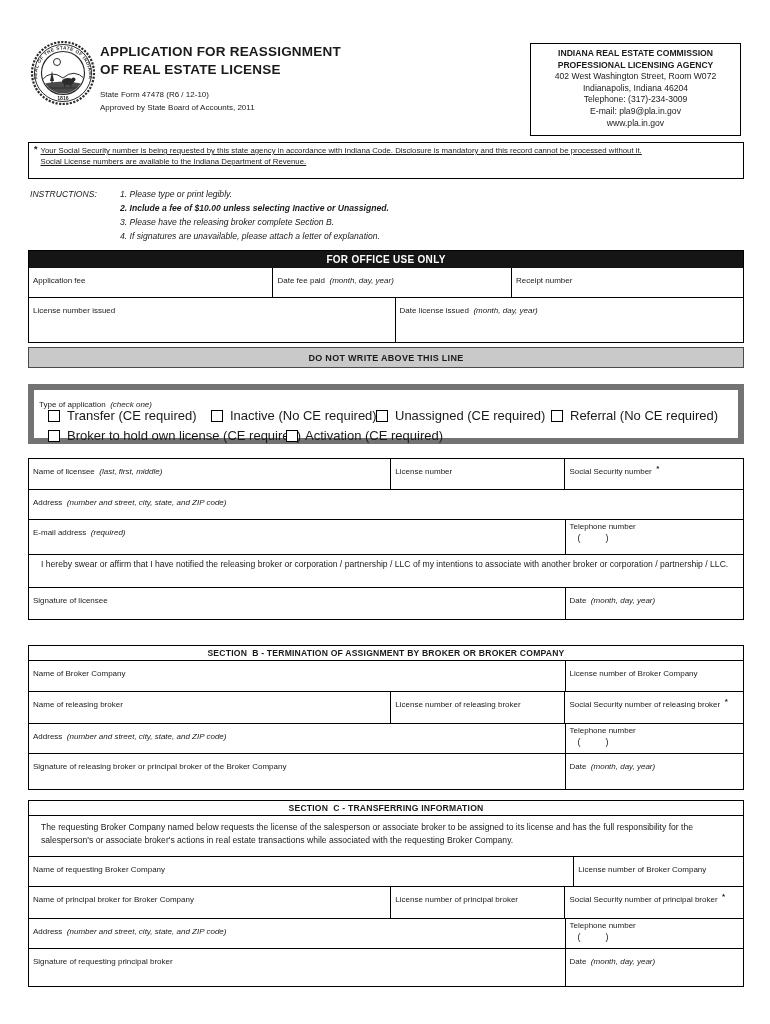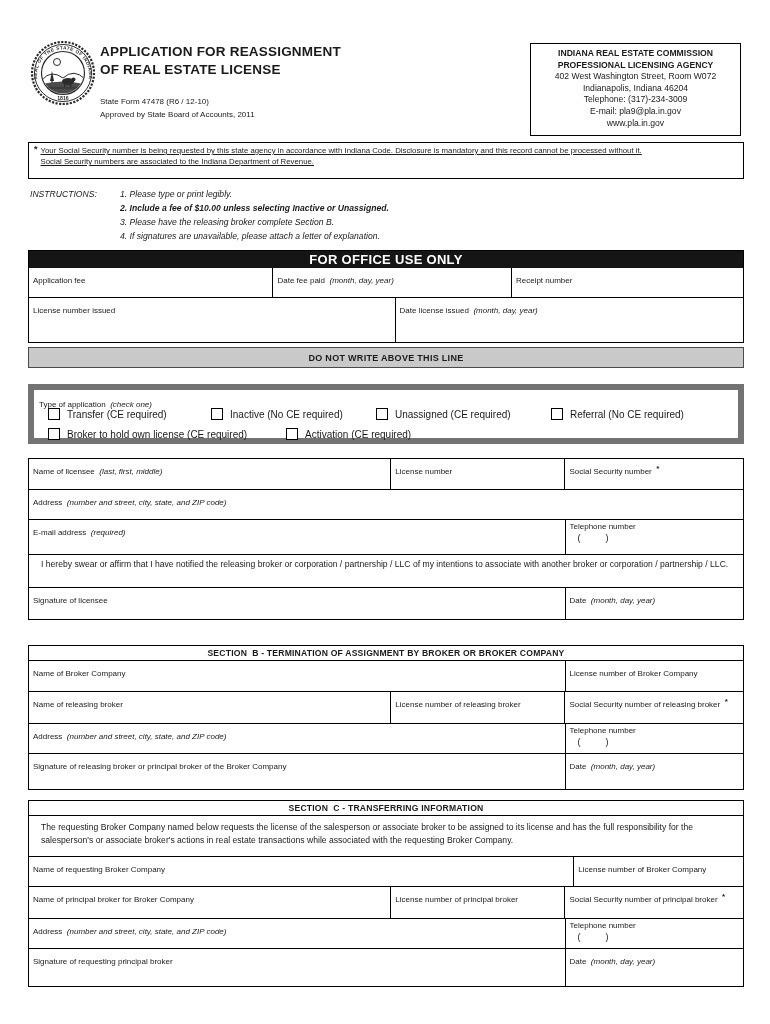--- a/index.html
+++ b/index.html
@@ -4,39 +4,39 @@
 <style>
   * { margin:0; padding:0; box-sizing:border-box; }
   html,body { background:#fff; }
   body { font-family:"Liberation Sans", sans-serif; color:#1a1a1a; }
   .page { position:relative; width:770px; height:1024px; background:#fff; margin:0 auto; overflow:hidden; }
 
   
   .seal { position:absolute; left:30px; top:40px; width:66px; height:66px; }
   .title-block { position:absolute; left:100px; top:43px; width:420px; }
   .title-line { font-size:13.5px; font-weight:bold; line-height:18px; letter-spacing:.2px; }
-  .form-meta { font-size:8px; line-height:13px; margin-top:16px; }
+  .form-meta { font-size:8px; line-height:13px; margin-top:9px; }
   .agency-box { position:absolute; left:530px; top:43px; width:211px; height:93px; border:1px solid #000; text-align:center; padding-top:4px; }
   .agency-box div { font-size:8.6px; line-height:11.6px; }
   .agency-box .b { font-weight:bold; }
 
   
   .ssn-note { position:absolute; left:28px; top:142px; width:716px; height:37px; border:1px solid #000; padding:2px 6px 0 5px; display:flex; }
   .ssn-note .star { font-weight:bold; font-size:9px; margin-right:3px; position:relative; top:-1px; }
   .ssn-note .txt div { font-size:7.8px; line-height:11px;text-decoration:underline; }
 
   
   .instructions { position:absolute; left:30px; top:187px; display:flex; font-style:italic; }
   .instructions .ilabel { width:90px; font-size:8.6px; line-height:14px; }
   .instructions .iitems div { font-size:8.6px; line-height:14px; }
   .instructions .iitems .bold { font-weight:bold; }
 
   
   .ftable { position:absolute; left:28px; width:716px; border:1px solid #000; background:#fff; }
-  .black-bar { height:17px; background:#151515; color:#fff; display:flex; align-items:center; justify-content:center; font-size:13px; font-weight:bold; letter-spacing:.3px; }
+  .black-bar { height:17px; background:#151515; color:#fff; display:flex; align-items:center; justify-content:center; font-size:10px; font-weight:bold; letter-spacing:.3px; }
   .sec-head { height:15px; display:flex; align-items:center; justify-content:center; font-size:8.6px; font-weight:bold; border-bottom:1px solid #000; letter-spacing:.2px; white-space:pre; }
   .row { display:flex; }
   .row + .row { border-top:1px solid #000; }
   .black-bar + .row { border-top:none; }
   .cell { padding:1px 4px; }
   .cell + .cell { border-left:1px solid #000; }
   .lbl { font-size:8px; line-height:11px; }
   .hint { font-style:italic; }
   .sup { font-weight:bold; font-size:8px; position:relative; top:-3px; }
   .parens { font-size:9px; white-space:pre; padding-left:8px; line-height:13px; }
@@ -47,21 +47,21 @@
   .w75 { width:75%; }
 
   
   .dnw { position:absolute; left:28px; top:347px; width:716px; height:21px; background:#c9c9c9; border:1px solid #4a4a4a; display:flex; align-items:center; justify-content:center; font-size:9px; font-weight:bold; letter-spacing:.3px; }
 
   
   .apptype { position:absolute; left:28px; top:384px; width:716px; height:60px; border:6px solid #737373; }
   .apptype .tlabel { position:absolute; left:5px; top:3px; }
   .chk { position:absolute; display:flex; align-items:center; }
   .chk .box { width:12px; height:12px; border:1px solid #000; background:#fff; flex:none; }
-  .chk .clabel { font-size:10px; margin-left:7px; white-space:nowrap; }
+  .chk .clabel { font-size:13px; margin-left:7px; white-space:nowrap; }
 </style>
 </head>
 <body>
 
 <div class="page">
 
   <svg class="seal" viewBox="0 0 66 66">
     <circle cx="33" cy="33" r="31" fill="none" stroke="#2b2b2b" stroke-width="2.2" stroke-dasharray="2.2 1.4"></circle>
     <circle cx="33" cy="33" r="28.5" fill="none" stroke="#2b2b2b" stroke-width="1"></circle>
     <circle cx="33" cy="33" r="21.5" fill="none" stroke="#2b2b2b" stroke-width="1.2"></circle>
@@ -102,21 +102,21 @@
     <div>Indianapolis, Indiana  46204</div>
     <div>Telephone: (317)-234-3009</div>
     <div>E-mail: pla9@pla.in.gov</div>
     <div>www.pla.in.gov</div>
   </div>
 
   <div class="ssn-note">
     <span class="star">*</span>
     <div class="txt">
       <div>Your Social Security number is being requested by this state agency in accordance with Indiana Code.  Disclosure is mandatory and this record cannot be processed without it.</div>
-      <div>Social Security numbers are associated to the Indiana Department of Revenue.</div>
+      <div>Social License numbers are available to the Indiana Department of Revenue.</div>
     </div>
   </div>
 
   <div class="instructions">
     <div class="ilabel">INSTRUCTIONS:</div>
     <div class="iitems">
       <div>1.  Please type or print legibly.</div>
       <div class="bold">2.  Include a fee of $10.00 unless selecting Inactive or Unassigned.</div>
       <div>3.  Please have the releasing broker complete Section B.</div>
       <div>4.  If signatures are unavailable, please attach a letter of explanation.</div>

